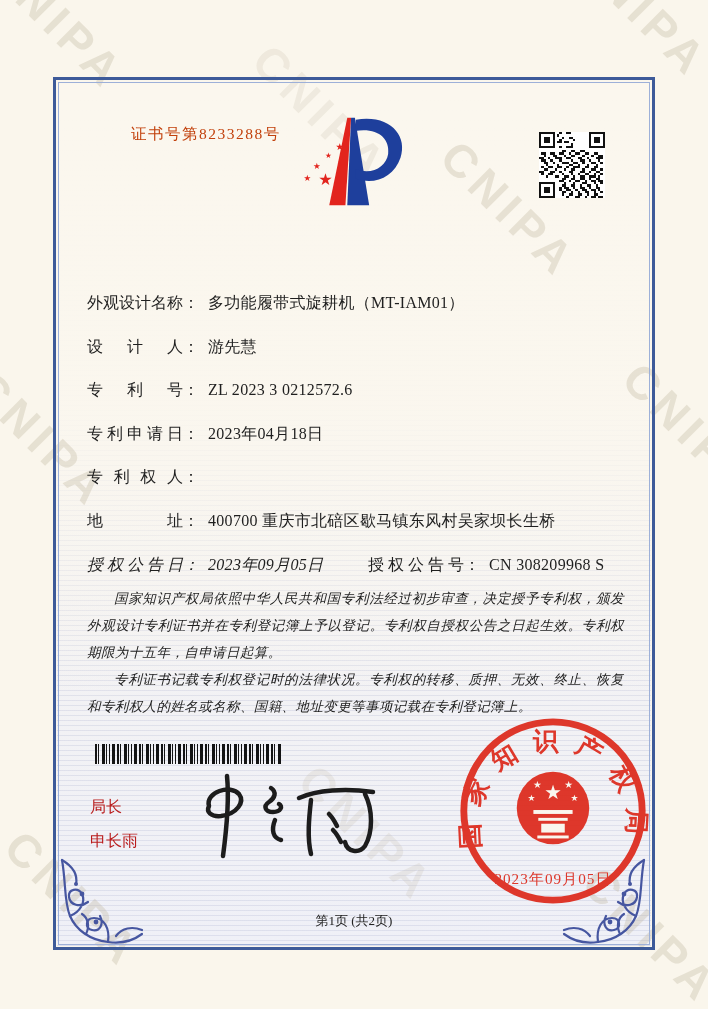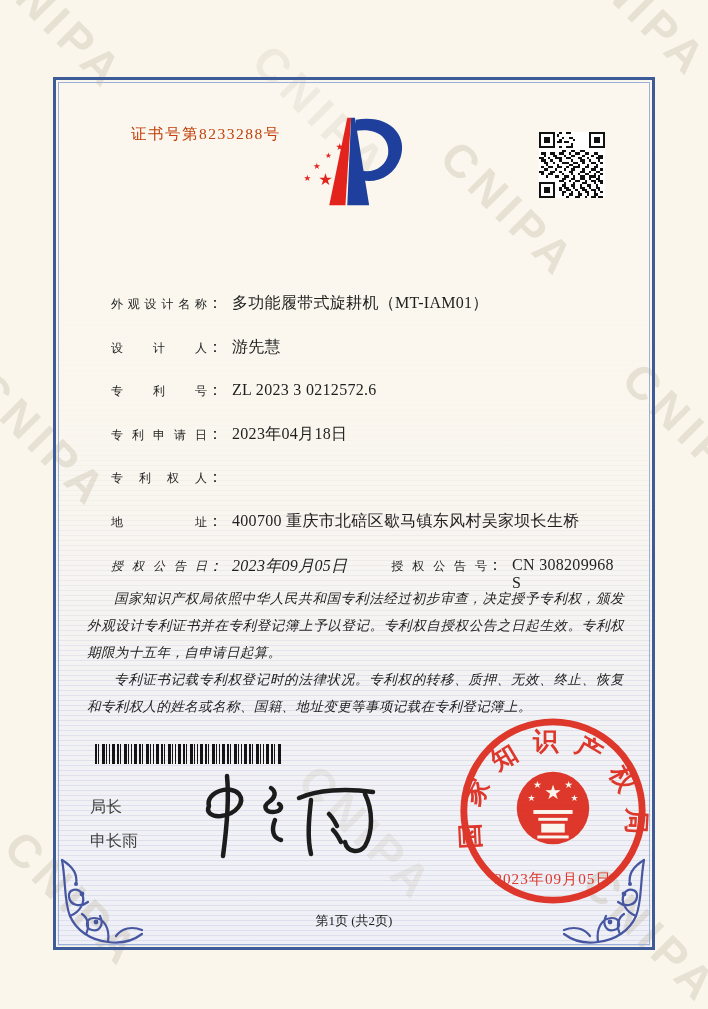--- a/index.html
+++ b/index.html
@@ -24,38 +24,38 @@
   .frame-inner{position:absolute;inset:2px;border:1px solid #9db0d8;}
 
   .content{position:absolute;inset:0;z-index:4;}
 
   .cert-no{position:absolute;left:87px;top:124px;font-size:15.5px;letter-spacing:1.5px;color:#c2410c;margin-left:44px;}
   .title{position:absolute;left:354px;top:216px;transform:translateX(-50%);
          font-size:34px;font-weight:bold;letter-spacing:7px;white-space:nowrap;color:#111;}
 
   .fields{position:absolute;left:87px;top:293px;width:540px;}
   .field-row{display:flex;align-items:baseline;height:43.6px;}
-  .f-label{display:inline-block;width:96px;font-size:12px;text-align:justify;text-align-last:justify;margin-left:24px;}
+  .f-label{display:inline-block;width:96px;font-size:16px;text-align:justify;text-align-last:justify;}
   .f-colon{font-size:16px;margin-right:9px;}
   .f-value{font-size:16px;letter-spacing:0.3px;}
   .grant-left{display:flex;align-items:center;width:281px;font-style:italic;}
   .grant-right{display:flex;align-items:baseline;}
 
   .paras{position:absolute;left:87px;top:585px;width:537px;}
   .paras p{margin:0;font-size:13.5px;line-height:27px;text-indent:27px;
            letter-spacing:0.4px;font-style:italic;color:#222;text-align:justify;}
 
   .barcode{position:absolute;left:95px;top:744px;width:186px;height:20px;
     background:repeating-linear-gradient(90deg,
       #141414 0 2px,transparent 2px 3px,#141414 3px 4px,transparent 4px 7px,
       #141414 7px 10px,transparent 10px 11px,#141414 11px 12px,transparent 12px 14px,
       #141414 14px 15px,transparent 15px 17px,#141414 17px 20px,transparent 20px 22px);}
 
   .signer{position:absolute;left:90px;top:797px;
-          font-family:"Liberation Sans","DejaVu Sans",sans-serif;font-size:16px;color:#404040;}
+          font-family:"Liberation Sans","DejaVu Sans",sans-serif;font-size:16px;color:#b91c1c;}
   .signer div{margin-bottom:13px;}
 
   .footer-page{position:absolute;left:354px;top:912px;transform:translateX(-50%);
                font-size:13px;color:#222;white-space:nowrap;}
   .footer-note{position:absolute;left:354px;top:946px;transform:translateX(-50%);z-index:6;
                background:#ffffff;padding:5px 18px;font-size:15px;font-style:italic;
                white-space:nowrap;color:#222;}
 
   .logo{position:absolute;left:296px;top:112px;}
   .qr{position:absolute;left:539px;top:132px;}

